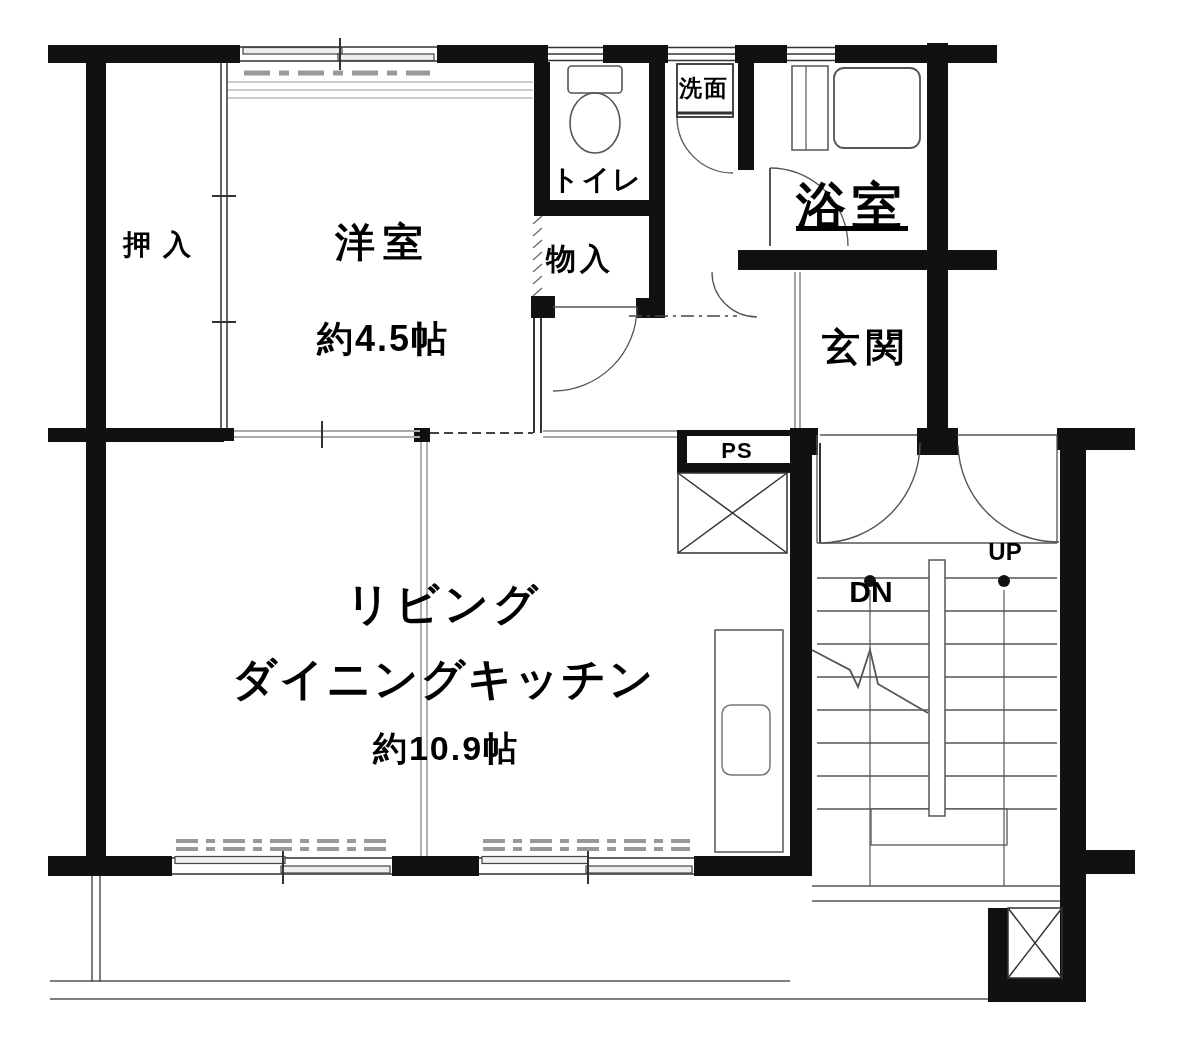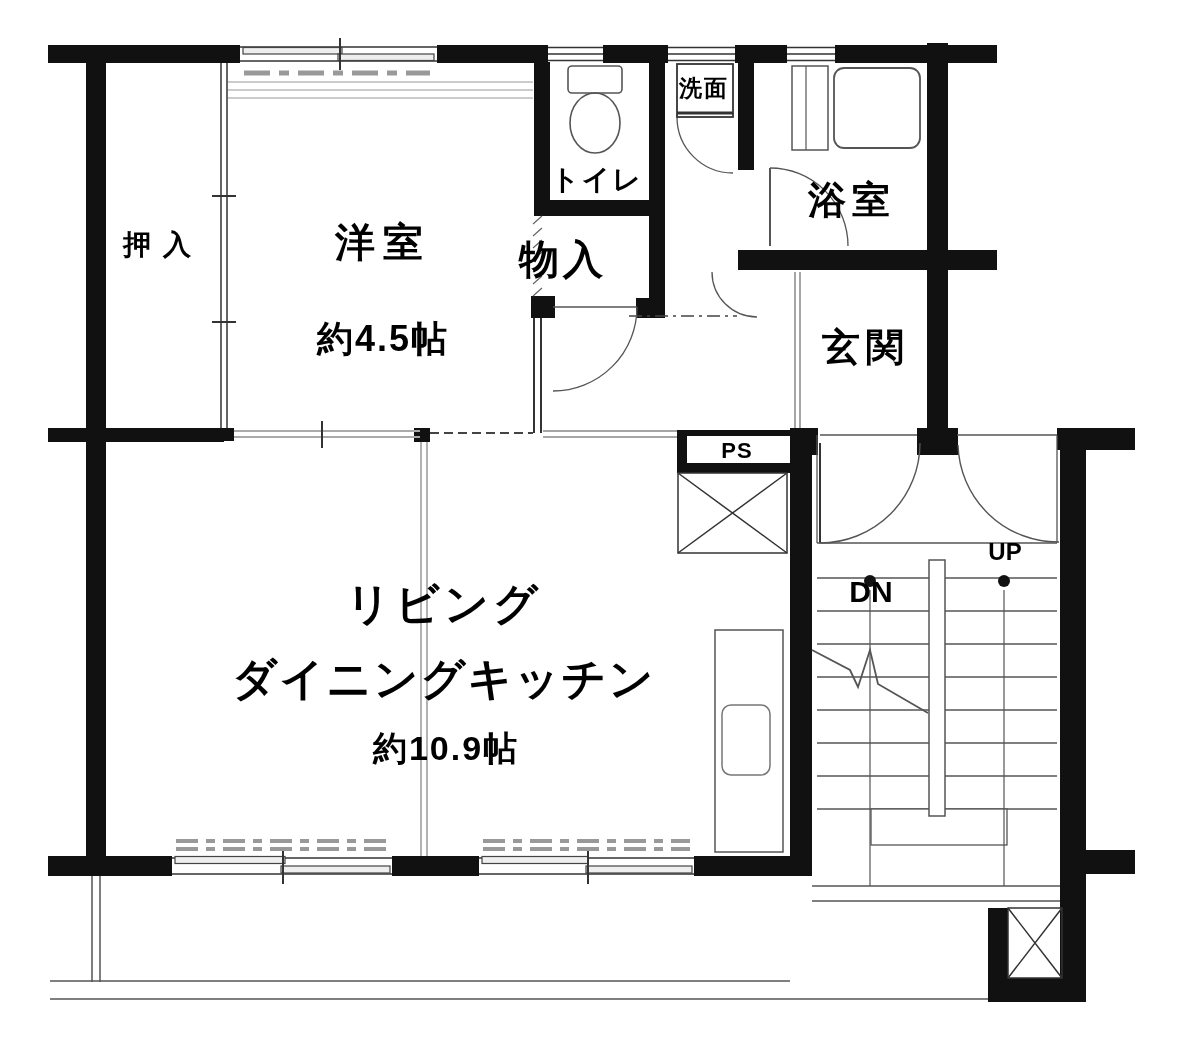--- a/index.html
+++ b/index.html
@@ -207,22 +207,22 @@
     <path d="M50,999 H988"></path>
   </g>
 
 </svg>
 
 <div class="lbl" style="left:163px;top:245px;font-size:28px;letter-spacing:12px;">押入</div>
 <div class="lbl" style="left:383px;top:242px;font-size:40px;letter-spacing:8px;">洋室</div>
 <div class="lbl" style="left:383px;top:327px;font-size:36px;margin-top:12px;">約4.5帖</div>
 <div class="lbl" style="left:597px;top:180px;font-size:28px;">トイレ</div>
 <div class="lbl" style="left:704px;top:88px;font-size:23px;">洗面</div>
-<div class="lbl" style="left:563px;top:259px;font-size:40px;letter-spacing:4px;">物入</div>
-<div class="lbl" style="left:852px;top:200px;font-size:38px;letter-spacing:6px;">浴室</div>
+<div class="lbl" style="left:580px;top:259px;font-size:30px;letter-spacing:4px;">物入</div>
+<div class="lbl" style="left:852px;top:206px;font-size:50px;letter-spacing:6px;text-decoration:underline;">浴室</div>
 <div class="lbl" style="left:866px;top:347px;font-size:38px;letter-spacing:6px;">玄関</div>
 <div class="lbl" style="left:737px;top:451px;font-size:22px;letter-spacing:1px;">PS</div>
 <div class="lbl" style="left:871px;top:552px;font-size:30px;letter-spacing:0px;margin-top:40px;">DN</div>
 <div class="lbl" style="left:1005px;top:552px;font-size:24px;letter-spacing:0px;text-align:right;">UP</div>
 <div class="lbl" style="left:444px;top:679px;font-size:44px;letter-spacing:2px;">ダイニングキッチン</div>
 <div class="lbl" style="left:444px;top:604px;font-size:44px;letter-spacing:4px;">リビング</div>
 <div class="lbl" style="left:446px;top:748px;font-size:34px;letter-spacing:2px;">約10.9帖</div>
 
 </div>
 

